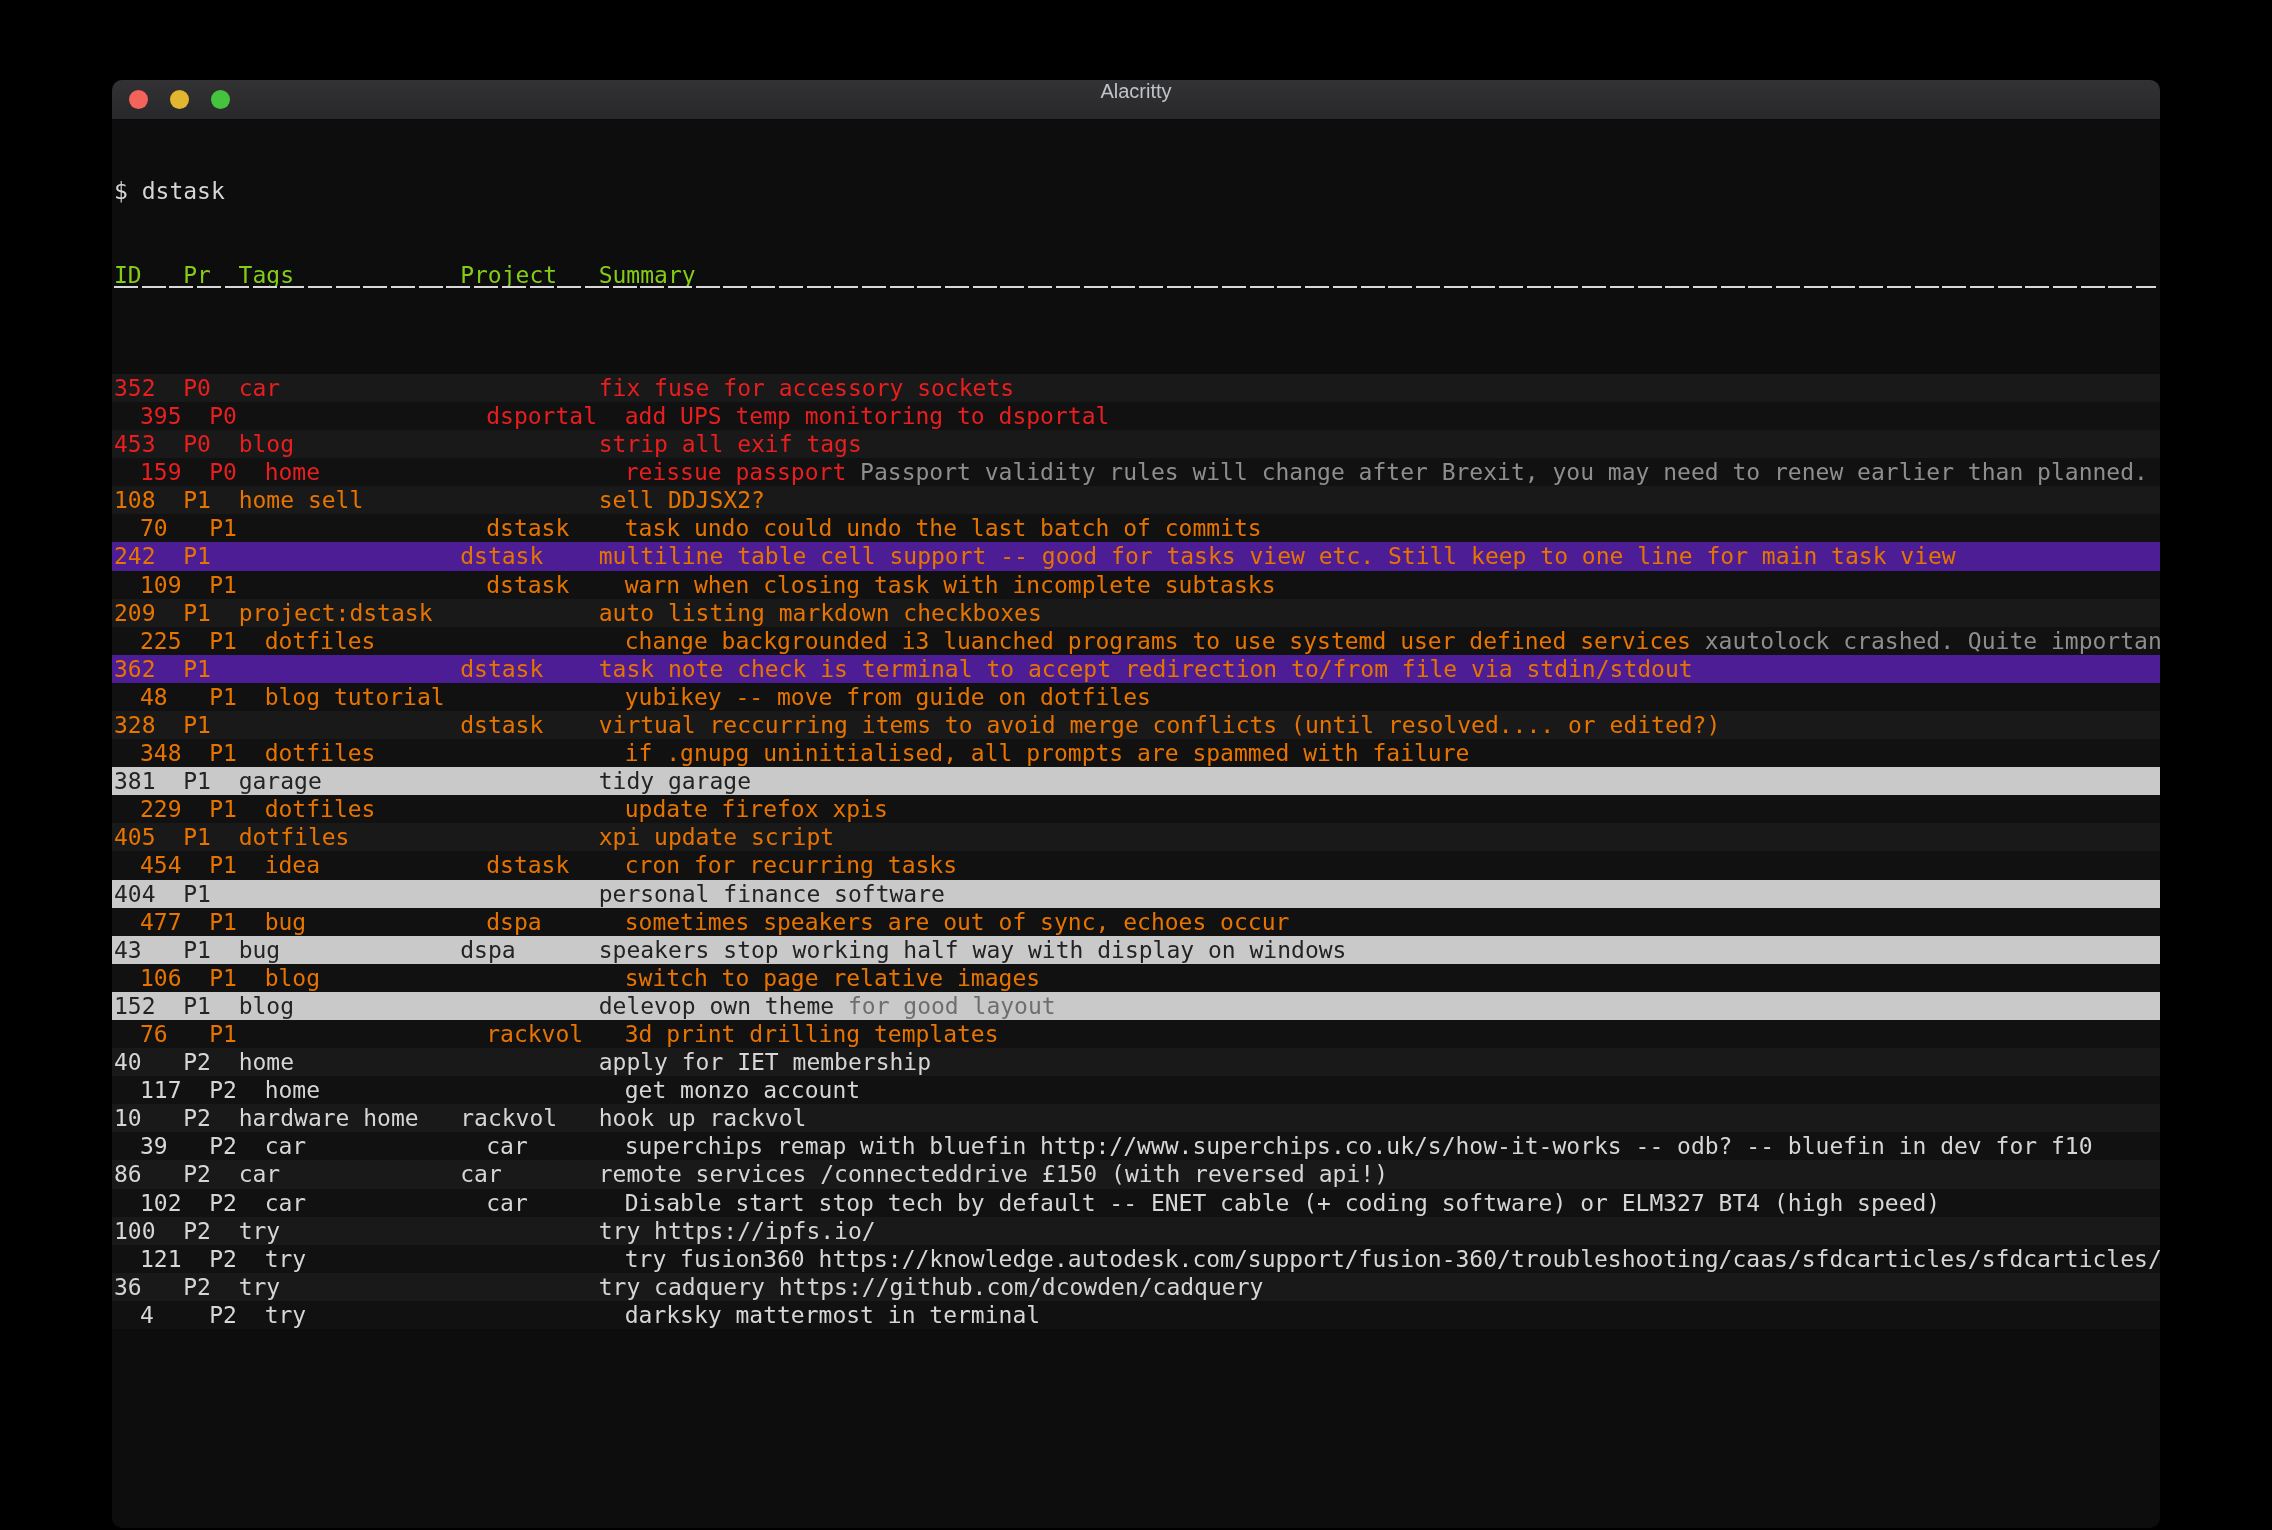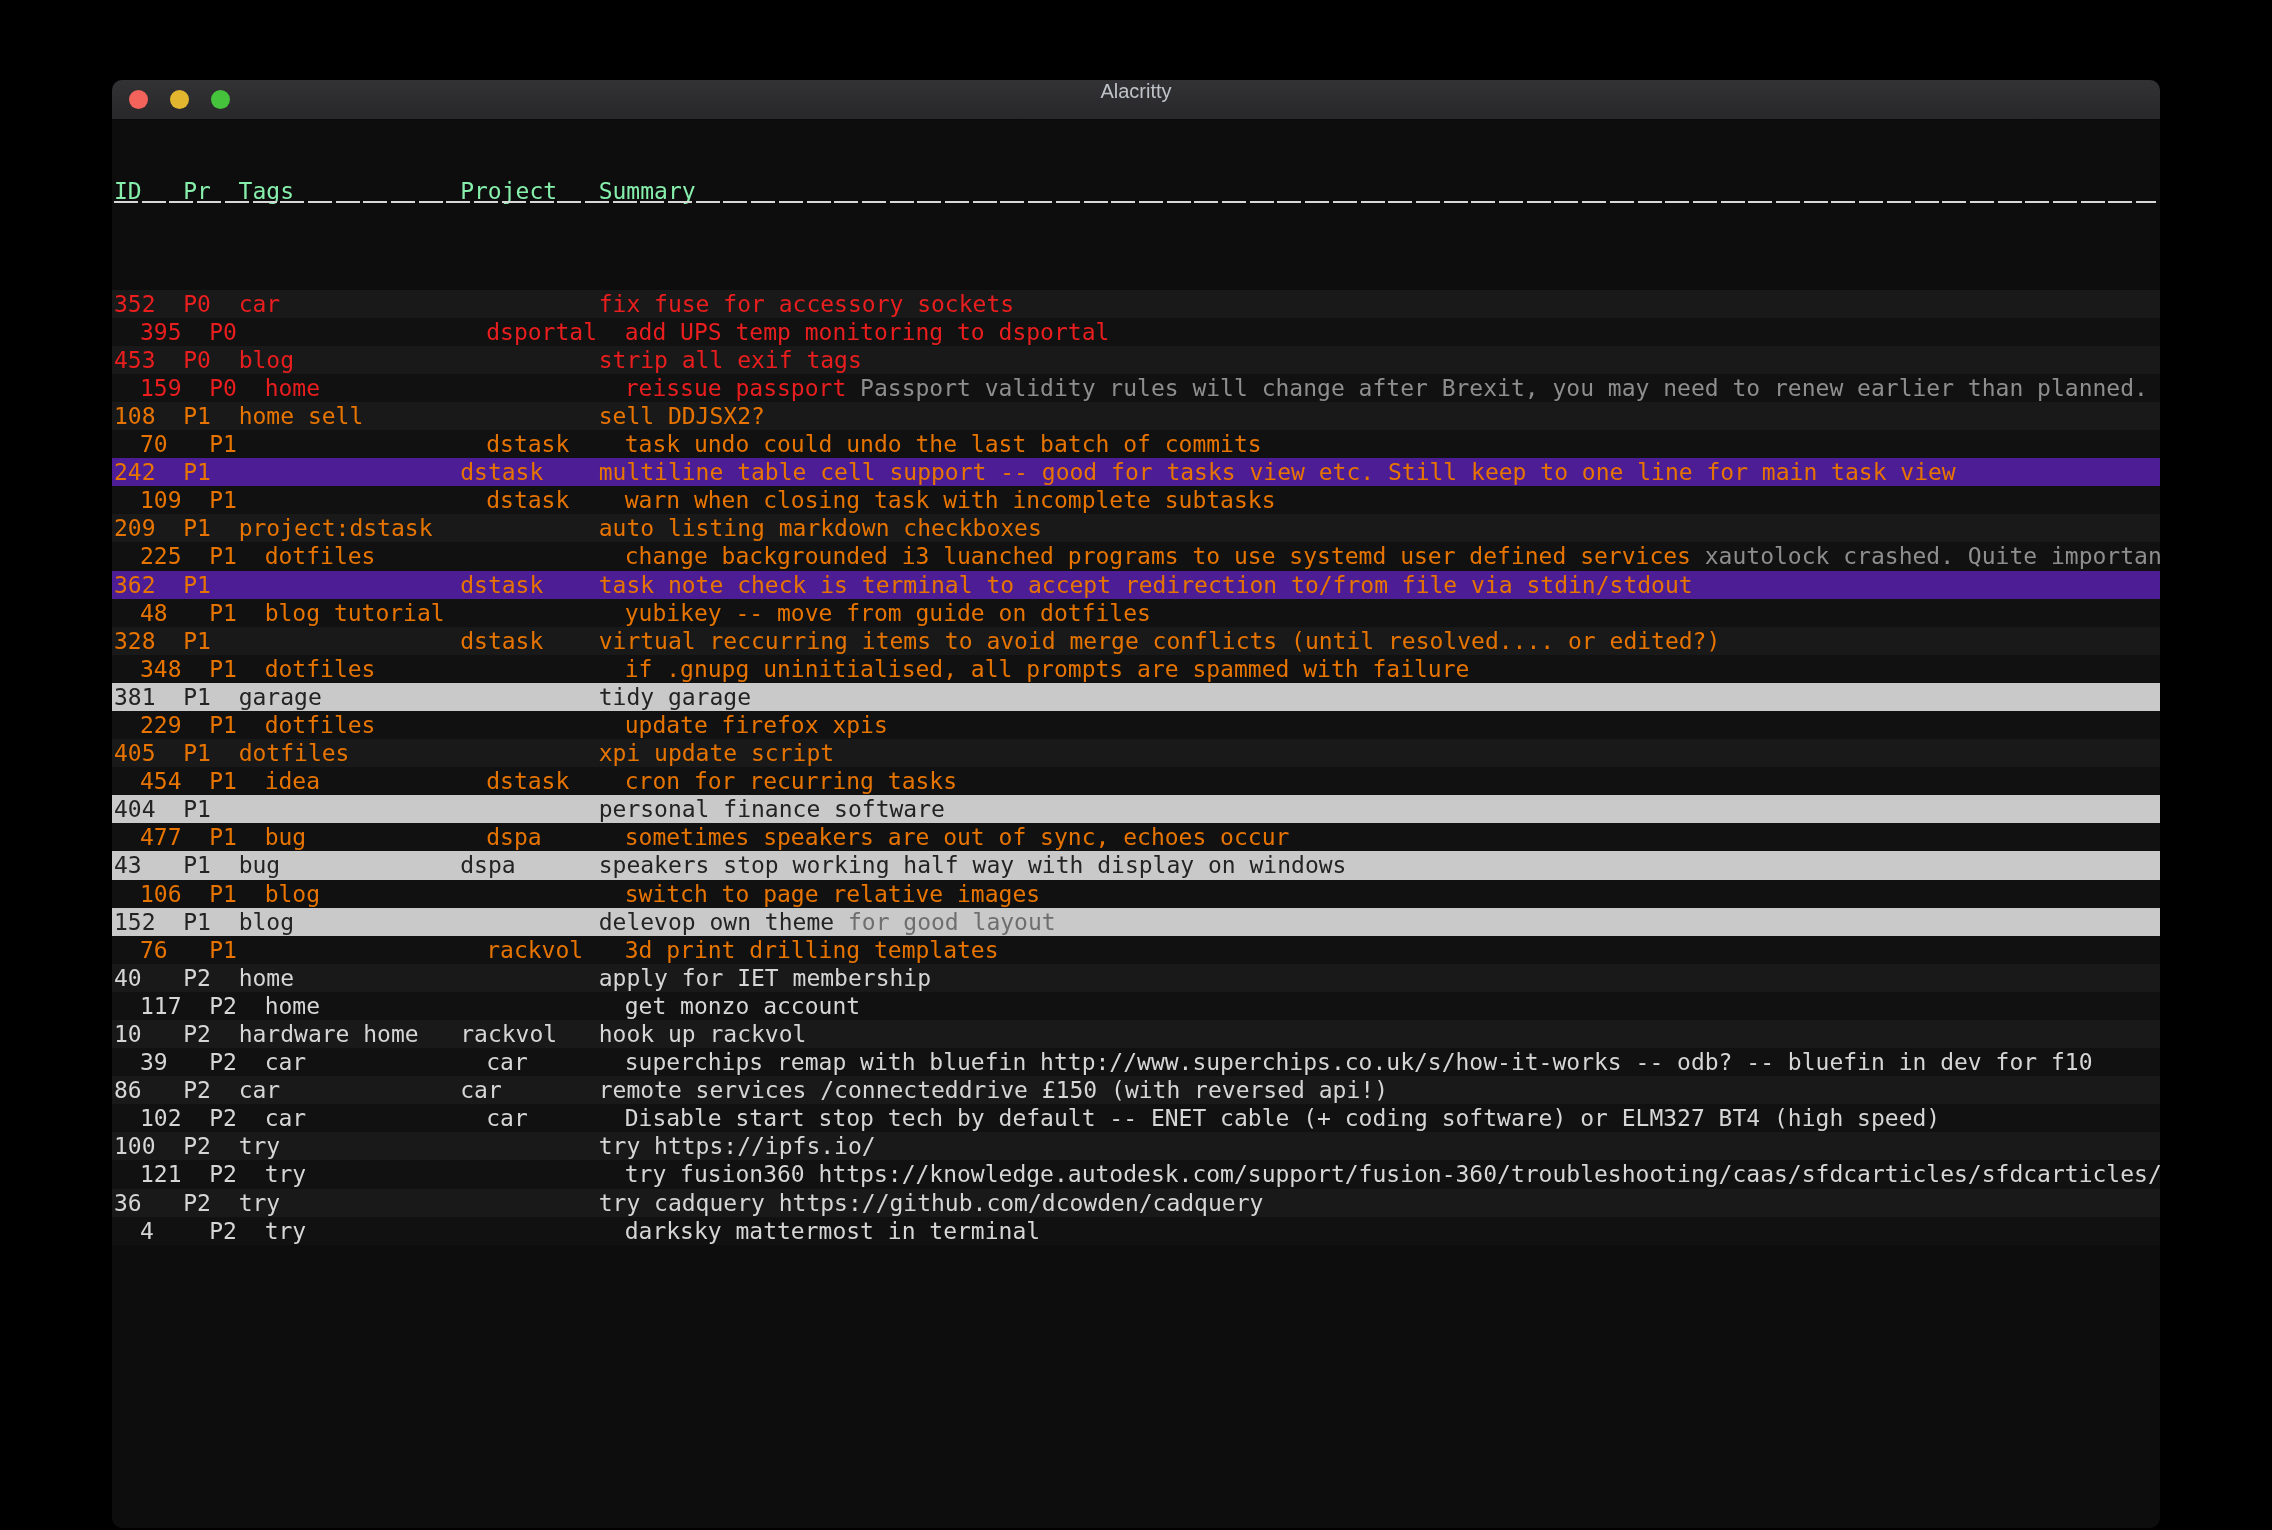--- a/index.html
+++ b/index.html
@@ -30,21 +30,21 @@
     position:absolute;left:0;right:0;top:41px;bottom:0;
     font-family:"DejaVu Sans Mono",monospace;
     font-size:23px;line-height:28.1px;
     color:#d6d6d6;white-space:pre;overflow:hidden;
   }
   .line{height:28.1px;padding-left:2px;overflow:hidden;}
   .cyan{color:#3fb7b0;}
   .yellow{color:#d9ae15;}
   .white{color:#d6d6d6;}
 
-  .header-row{color:#86efac;position:relative;}
+  .header-row{color:#84cc16;position:relative;}
   .header-row::after{
     content:'';position:absolute;left:2px;right:4px;bottom:2px;height:2px;
     background:repeating-linear-gradient(90deg,#d8d8d8 0 24px,transparent 24px 27.7px);
   }
 
   .row.even{background:#191919;}
   .row.odd{background:#111111;padding-left:28px;}
   .row.p0{color:#ea1e1e;}
   .row.p1{color:#e87400;}
   .row.p2{color:#d6d6d6;}
@@ -60,20 +60,21 @@
   <div class="titlebar">
     <div class="lights">
       <span class="light red"></span>
       <span class="light yellow"></span>
       <span class="light green"></span>
     </div>
     <div class="title">Alacritty</div>
   </div>
 
   <div class="term">
+    <div class="line white">$ dstask</div>
     <div class="line header-row" id="header-line">ID   Pr  Tags            Project   Summary</div>
 
     <div id="rows"><div class="line row p0 even"><span>352  </span><span>P0  </span><span>car             </span><span>          </span><span>fix fuse for accessory sockets</span></div><div class="line row p0 odd"><span>395  </span><span>P0  </span><span>                </span><span>dsportal  </span><span>add UPS temp monitoring to dsportal</span></div><div class="line row p0 even"><span>453  </span><span>P0  </span><span>blog            </span><span>          </span><span>strip all exif tags</span></div><div class="line row p0 odd"><span>159  </span><span>P0  </span><span>home            </span><span>          </span><span>reissue passport</span><span class="note"> Passport validity rules will change after Brexit, you may need to renew earlier than planned.</span></div><div class="line row p1 even"><span>108  </span><span>P1  </span><span>home sell       </span><span>          </span><span>sell DDJSX2?</span></div><div class="line row p1 odd"><span>70   </span><span>P1  </span><span>                </span><span>dstask    </span><span>task undo could undo the last batch of commits</span></div><div class="line row p1 even hl-mid"><span>242  </span><span>P1  </span><span>                </span><span>dstask    </span><span>multiline table cell support -- good for tasks view etc. Still keep to one line for main task view</span></div><div class="line row p1 odd"><span>109  </span><span>P1  </span><span>                </span><span>dstask    </span><span>warn when closing task with incomplete subtasks</span></div><div class="line row p1 even"><span>209  </span><span>P1  </span><span>project:dstask  </span><span>          </span><span>auto listing markdown checkboxes</span></div><div class="line row p1 odd"><span>225  </span><span>P1  </span><span>dotfiles        </span><span>          </span><span>change backgrounded i3 luanched programs to use systemd user defined services</span><span class="note"> xautolock crashed. Quite importan</span></div><div class="line row p1 even hl-mid"><span>362  </span><span>P1  </span><span>                </span><span>dstask    </span><span>task note check is terminal to accept redirection to/from file via stdin/stdout</span></div><div class="line row p1 odd"><span>48   </span><span>P1  </span><span>blog tutorial   </span><span>          </span><span>yubikey -- move from guide on dotfiles</span></div><div class="line row p1 even"><span>328  </span><span>P1  </span><span>                </span><span>dstask    </span><span>virtual reccurring items to avoid merge conflicts (until resolved.... or edited?)</span></div><div class="line row p1 odd"><span>348  </span><span>P1  </span><span>dotfiles        </span><span>          </span><span>if .gnupg uninitialised, all prompts are spammed with failure</span></div><div class="line row p1 even hl-light"><span>381  </span><span>P1  </span><span>garage          </span><span>          </span><span>tidy garage</span></div><div class="line row p1 odd"><span>229  </span><span>P1  </span><span>dotfiles        </span><span>          </span><span>update firefox xpis</span></div><div class="line row p1 even"><span>405  </span><span>P1  </span><span>dotfiles        </span><span>          </span><span>xpi update script</span></div><div class="line row p1 odd"><span>454  </span><span>P1  </span><span>idea            </span><span>dstask    </span><span>cron for recurring tasks</span></div><div class="line row p1 even hl-light"><span>404  </span><span>P1  </span><span>                </span><span>          </span><span>personal finance software</span></div><div class="line row p1 odd"><span>477  </span><span>P1  </span><span>bug             </span><span>dspa      </span><span>sometimes speakers are out of sync, echoes occur</span></div><div class="line row p1 even hl-light"><span>43   </span><span>P1  </span><span>bug             </span><span>dspa      </span><span>speakers stop working half way with display on windows</span></div><div class="line row p1 odd"><span>106  </span><span>P1  </span><span>blog            </span><span>          </span><span>switch to page relative images</span></div><div class="line row p1 even hl-light"><span>152  </span><span>P1  </span><span>blog            </span><span>          </span><span>delevop own theme</span><span class="note"> for good layout</span></div><div class="line row p1 odd"><span>76   </span><span>P1  </span><span>                </span><span>rackvol   </span><span>3d print drilling templates</span></div><div class="line row p2 even"><span>40   </span><span>P2  </span><span>home            </span><span>          </span><span>apply for IET membership</span></div><div class="line row p2 odd"><span>117  </span><span>P2  </span><span>home            </span><span>          </span><span>get monzo account</span></div><div class="line row p2 even"><span>10   </span><span>P2  </span><span>hardware home   </span><span>rackvol   </span><span>hook up rackvol</span></div><div class="line row p2 odd"><span>39   </span><span>P2  </span><span>car             </span><span>car       </span><span>superchips remap with bluefin http://www.superchips.co.uk/s/how-it-works -- odb? -- bluefin in dev for f10</span></div><div class="line row p2 even"><span>86   </span><span>P2  </span><span>car             </span><span>car       </span><span>remote services /connecteddrive £150 (with reversed api!)</span></div><div class="line row p2 odd"><span>102  </span><span>P2  </span><span>car             </span><span>car       </span><span>Disable start stop tech by default -- ENET cable (+ coding software) or ELM327 BT4 (high speed)</span></div><div class="line row p2 even"><span>100  </span><span>P2  </span><span>try             </span><span>          </span><span>try https://ipfs.io/</span></div><div class="line row p2 odd"><span>121  </span><span>P2  </span><span>try             </span><span>          </span><span>try fusion360 https://knowledge.autodesk.com/support/fusion-360/troubleshooting/caas/sfdcarticles/sfdcarticles/</span></div><div class="line row p2 even"><span>36   </span><span>P2  </span><span>try             </span><span>          </span><span>try cadquery https://github.com/dcowden/cadquery</span></div><div class="line row p2 odd"><span>4    </span><span>P2  </span><span>try             </span><span>          </span><span>darksky mattermost in terminal</span></div></div>
 
     
     
     
     
     
     

